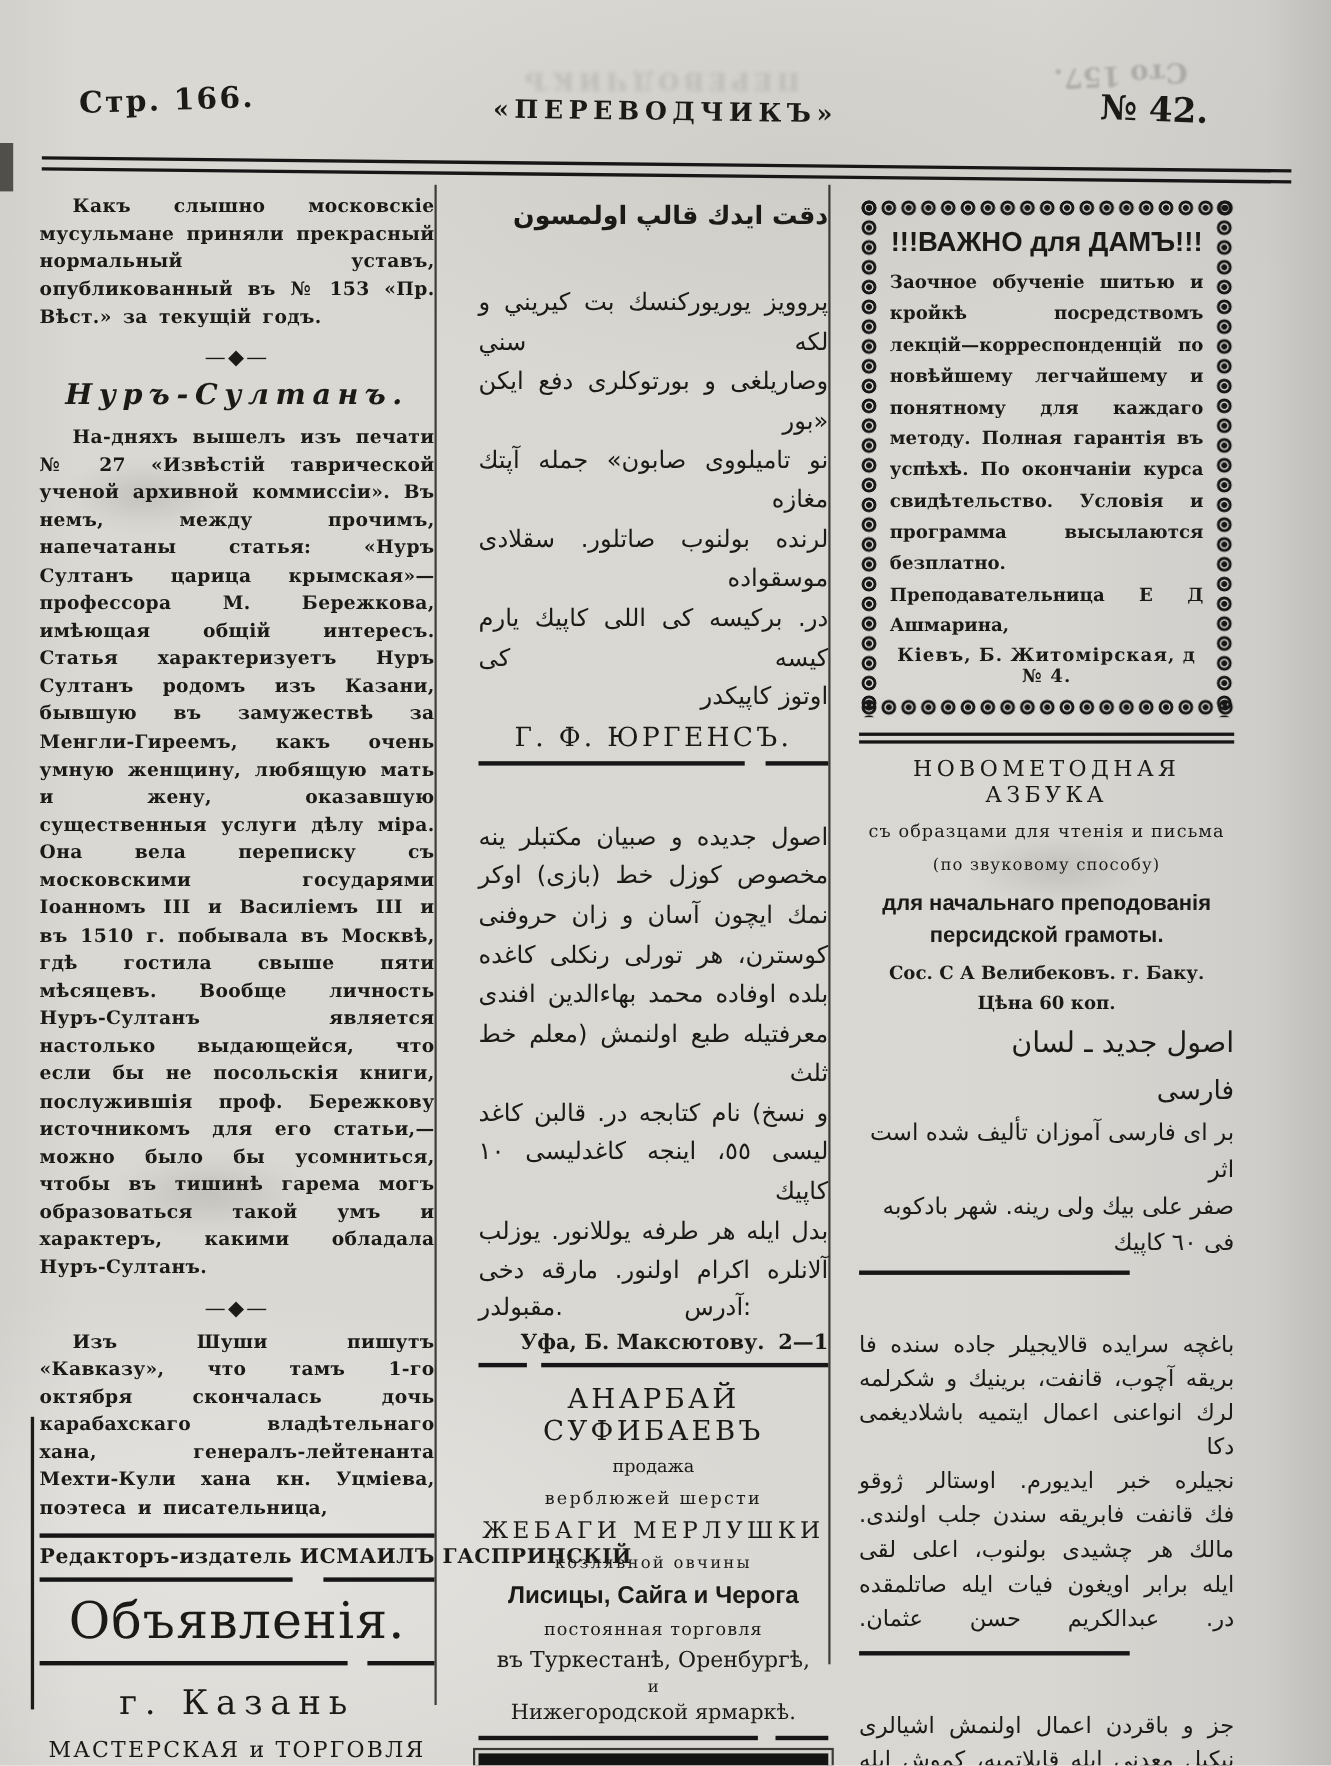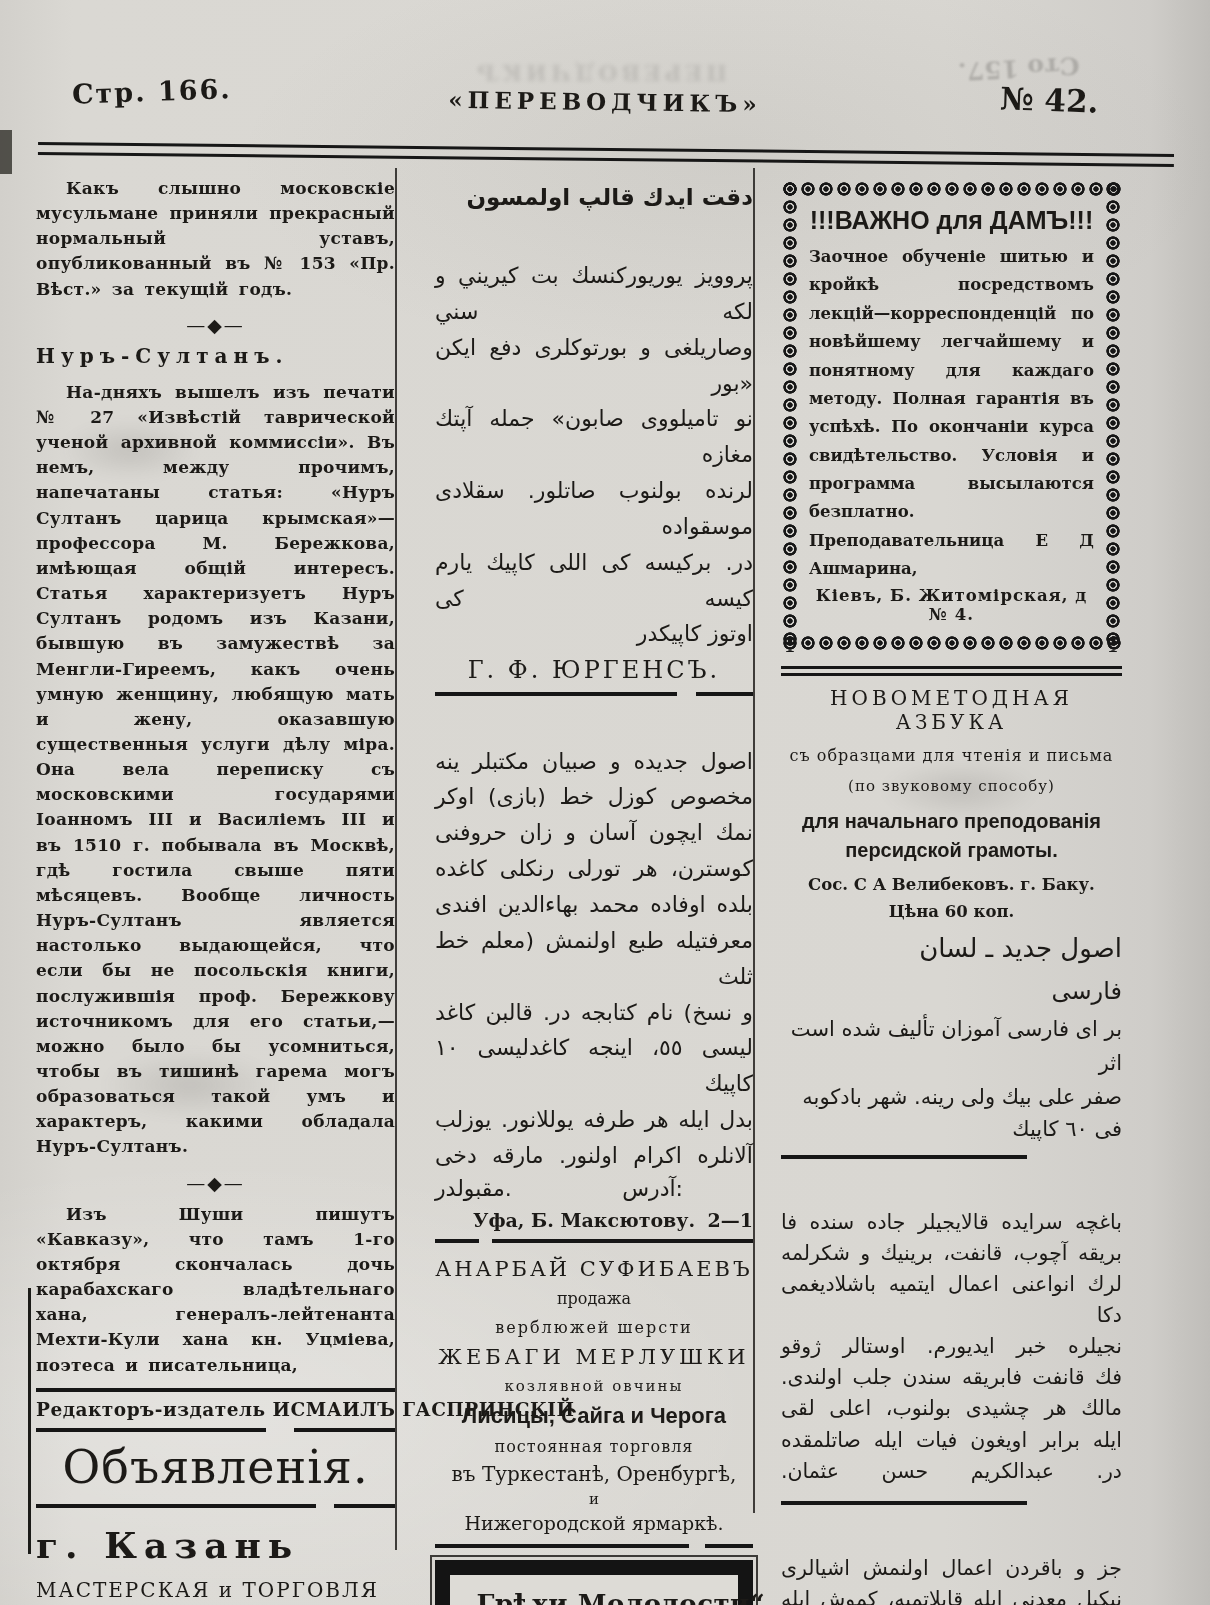--- a/index.html
+++ b/index.html
@@ -46,39 +46,39 @@
   
   .just{font-weight:700; font-size:17px; line-height:1.48; text-align:justify; word-spacing:4px; letter-spacing:.3px;}
   .indent{text-indent:30px;}
   .orn-div{text-align:center; font-size:19px; margin:12px 0 8px; letter-spacing:2px;}
   .rule4{height:4px; background:#161616;}
   .seg-rule{display:flex; height:4px; margin:8px 0;}
   .seg-rule div{height:4px; background:#161616;}
   .seg-gap{background:transparent !important;}
 
   
-  .h-nursultan{text-align:left; font-weight:700; font-size:20px; letter-spacing:6px; margin:4px 0 12px;}
+  .h-nursultan{text-align:center; font-weight:700; font-size:26px; letter-spacing:6px; margin:4px 0 12px;font-style:italic;}
   .shusha{margin-top:2px;}
   .editor{font-weight:700; font-size:18.5px; letter-spacing:.5px; margin:7px 0 6px; white-space:nowrap;}
   .h-ads{text-align:center; font-weight:400; font-size:46px; margin:6px 0 10px; letter-spacing:1px;}
-  .kz-city{text-align:left; font-weight:700; font-size:36px; letter-spacing:7px; margin:16px 0 4px;}
-  .kz-l1{font-size:20px; letter-spacing:2px; margin-top:12px;}
+  .kz-city{text-align:center; font-weight:400; font-size:31px; letter-spacing:7px; margin:16px 0 4px;}
+  .kz-l1{text-align:center; font-size:20px; letter-spacing:2px; margin-top:12px;}
   .ar{direction:rtl; font-family:"DejaVu Sans",sans-serif;margin-top:48px;}
   .ar-line{text-align:justify; text-align-last:justify;}
   .ar-center{}
 
   
   .soap-h{font-size:23px; font-weight:700; margin:10px 0 10px;}
   .soap,.book{font-size:22px; line-height:1.63;}
   .soap-f{font-size:22px; margin:4px 0 6px;}
   .h-jurgens{text-align:center; font-weight:400; font-size:24px; letter-spacing:3px; white-space:nowrap; margin:10px 0 8px;}
   .book-tail{display:flex; justify-content:space-between; direction:ltr; padding-right:70px; font-size:22px; margin-top:2px;}
   .ufa{display:flex; justify-content:space-between; font-weight:700; font-size:19px; padding-left:38px; margin:8px 0 6px;}
   .an{text-align:center;}
-  .an-1{font-size:21px; letter-spacing:3px; margin-top:14px;}
+  .an-1{font-size:25px; letter-spacing:3px; margin-top:14px;}
   .an-2{font-size:16px; margin-top:8px;}
   .an-3{font-size:23px; letter-spacing:9px; margin-top:10px;}
   .an-4{font-size:16px; letter-spacing:2px; margin-top:10px;}
   .an-5{font-size:21px; letter-spacing:4px; margin-top:8px;}
   .an-6{font-size:15px; letter-spacing:2px; margin-top:8px;}
   .an-7{font-family:"Liberation Sans",sans-serif; font-weight:700; font-size:22px; margin-top:8px;}
   .an-8{font-size:16px; letter-spacing:1px; margin-top:8px;}
   .an-9{font-size:20px; margin-top:6px;}
   .an-10{font-size:15px; margin-top:4px;}
   .an-11{font-size:19px; margin-top:4px; margin-bottom:10px;}

